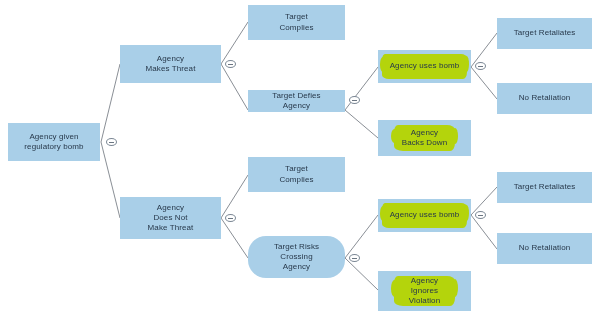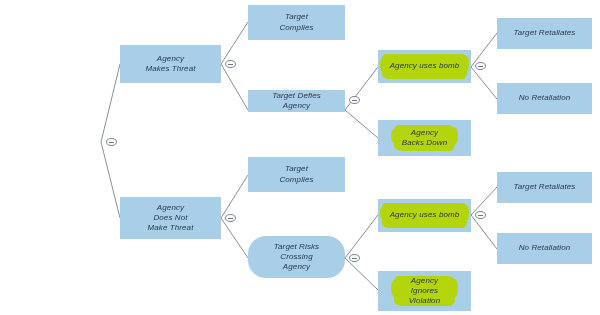--- a/index.html
+++ b/index.html
@@ -30,21 +30,20 @@
     background: #a9cfe8;
     display: flex;
     align-items: center;
     justify-content: center;
     text-align: center;
     color: #27384a;
     font-size: 8px;
     line-height: 1.28;
     letter-spacing: 0.1px;
     z-index: 2;
-    font-style: italic;
   }
   .node .label {
     position: relative;
     z-index: 3;
     padding: 0 2px;
     white-space: pre-line;
   }
   
   .node.hl .hl-shape {
     position: absolute;
@@ -128,20 +127,24 @@
       <path d="M 221 218 L 248 258"></path>
 
       <path d="M 345 258 L 378 215"></path>
       <path d="M 345 258 L 378 290"></path>
 
       <path d="M 471 215 L 497 187"></path>
       <path d="M 471 215 L 497 249"></path>
     </g>
   </svg>
 
+  <div class="node" style="left:8px; top:123px; width:92px; height:38px;">
+    <span class="label">Agency given
+regulatory bomb</span>
+  </div>
 
   <div class="node" style="left:120px; top:45px; width:101px; height:38px;">
     <span class="label">Agency
 Makes Threat</span>
   </div>
 
   <div class="node" style="left:120px; top:197px; width:101px; height:42px;">
     <span class="label">Agency
 Does Not
 Make Threat</span>

